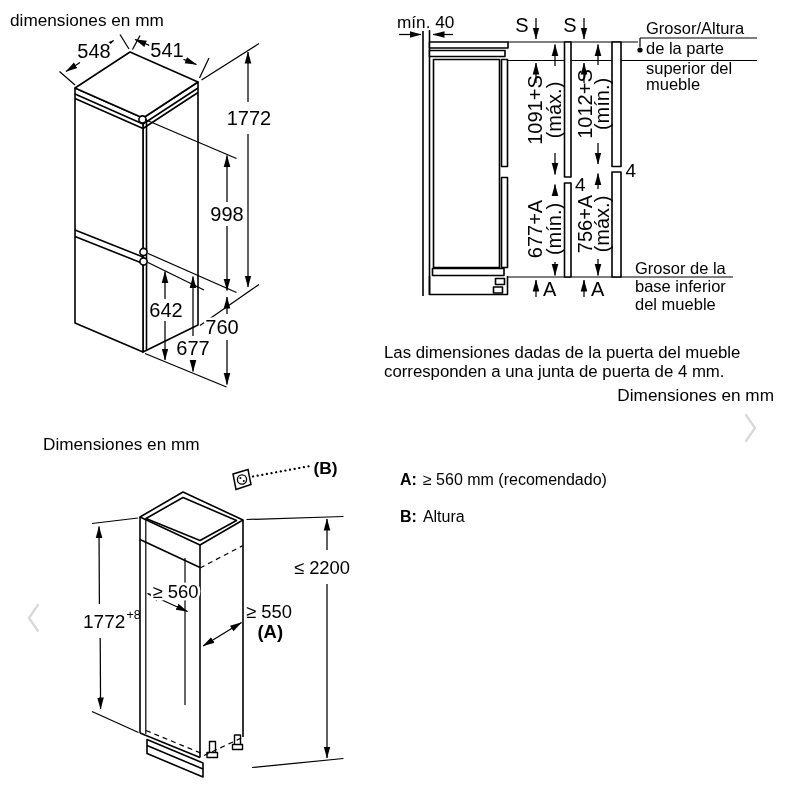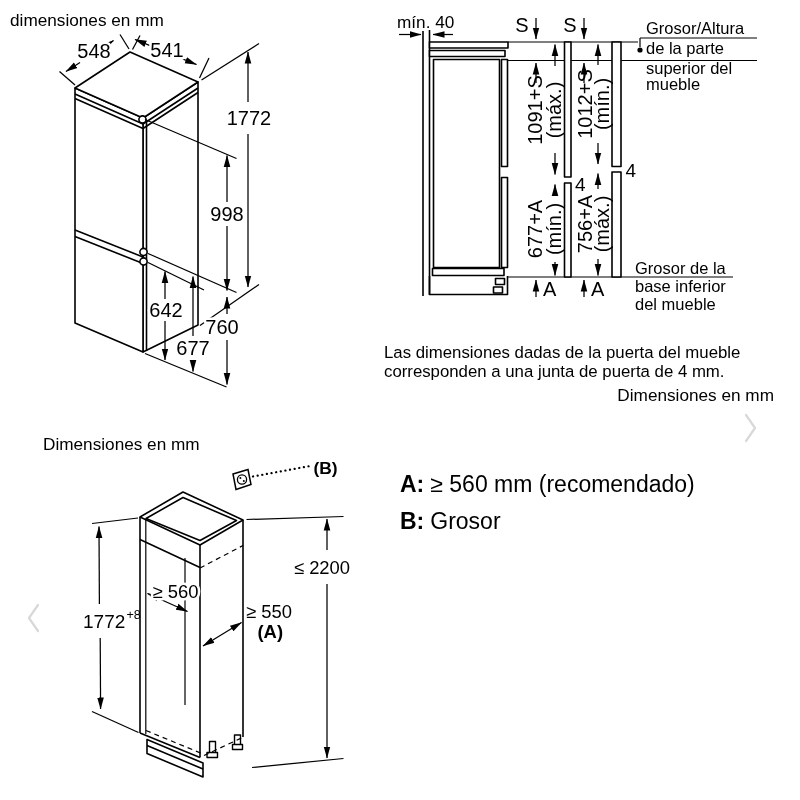--- a/index.html
+++ b/index.html
@@ -9,21 +9,21 @@
     overflow:hidden;
   }
   svg{position:absolute;overflow:visible;}
   svg text{fill:#000;font-family:"Liberation Sans", sans-serif;}
   .halo{paint-order:stroke;stroke:#ffffff;stroke-width:5px;stroke-linejoin:round;}
   .struct{stroke:#000;stroke-width:1.6;fill:none;stroke-linejoin:round;}
   .struct .w{fill:#ffffff;}
   .thin{stroke:#000;stroke-width:1.2;fill:none;}
   .dim{stroke:#000;stroke-width:1.25;fill:none;}
   .dash{stroke:#000;stroke-width:1.2;fill:none;stroke-dasharray:5 4;}
-  .legend-line{position:absolute;font-size:23px;}
+  .legend-line{position:absolute;font-size:16px;}
   .legend-line b{font-weight:bold;margin-right:6px;}
   .nav{position:absolute;cursor:pointer;}
 </style>
 </head>
 <body>
 
 <svg style="left:0;top:0" width="300" height="420" viewBox="0 0 300 420">
   <defs>
     <marker id="ah1" viewBox="0 0 12 8" refX="11.5" refY="4" markerWidth="12" markerHeight="8" orient="auto-start-reverse" markerUnits="userSpaceOnUse">
       <path d="M0,0.7 L12,4 L0,7.3 Z" fill="#000"></path>
@@ -242,21 +242,21 @@
   <text x="126.5" y="619" font-size="12.6">+8</text>
   <text class="halo" x="152.5" y="598" font-size="18.4">≥ 560</text>
   <text x="246" y="618" font-size="18.4">≥ 550</text>
   <text x="257.5" y="638" font-size="18.4" font-weight="bold">(A)</text>
 </svg>
 
 <div class="legend-line" style="left:400px;top:471px;">
   <b>A:</b><span>≥ 560 mm (recomendado)</span>
 </div>
 <div class="legend-line" style="left:400px;top:508px;">
-  <b>B:</b><span>Grosor</span>
+  <b>B:</b><span>Altura</span>
 </div>
 
 <div class="nav" style="left:24px;top:602px;">
   <svg width="20" height="32" viewBox="0 0 20 32" style="position:static;">
     <polyline points="14,3 5,16 14,29" fill="none" stroke="#d8d8d8" stroke-width="2.2" stroke-linecap="round" stroke-linejoin="round"></polyline>
   </svg>
 </div>
 <div class="nav" style="left:740px;top:412px;">
   <svg width="20" height="32" viewBox="0 0 20 32" style="position:static;">
     <polyline points="6,3 15,16 6,29" fill="none" stroke="#d8d8d8" stroke-width="2.2" stroke-linecap="round" stroke-linejoin="round"></polyline>

